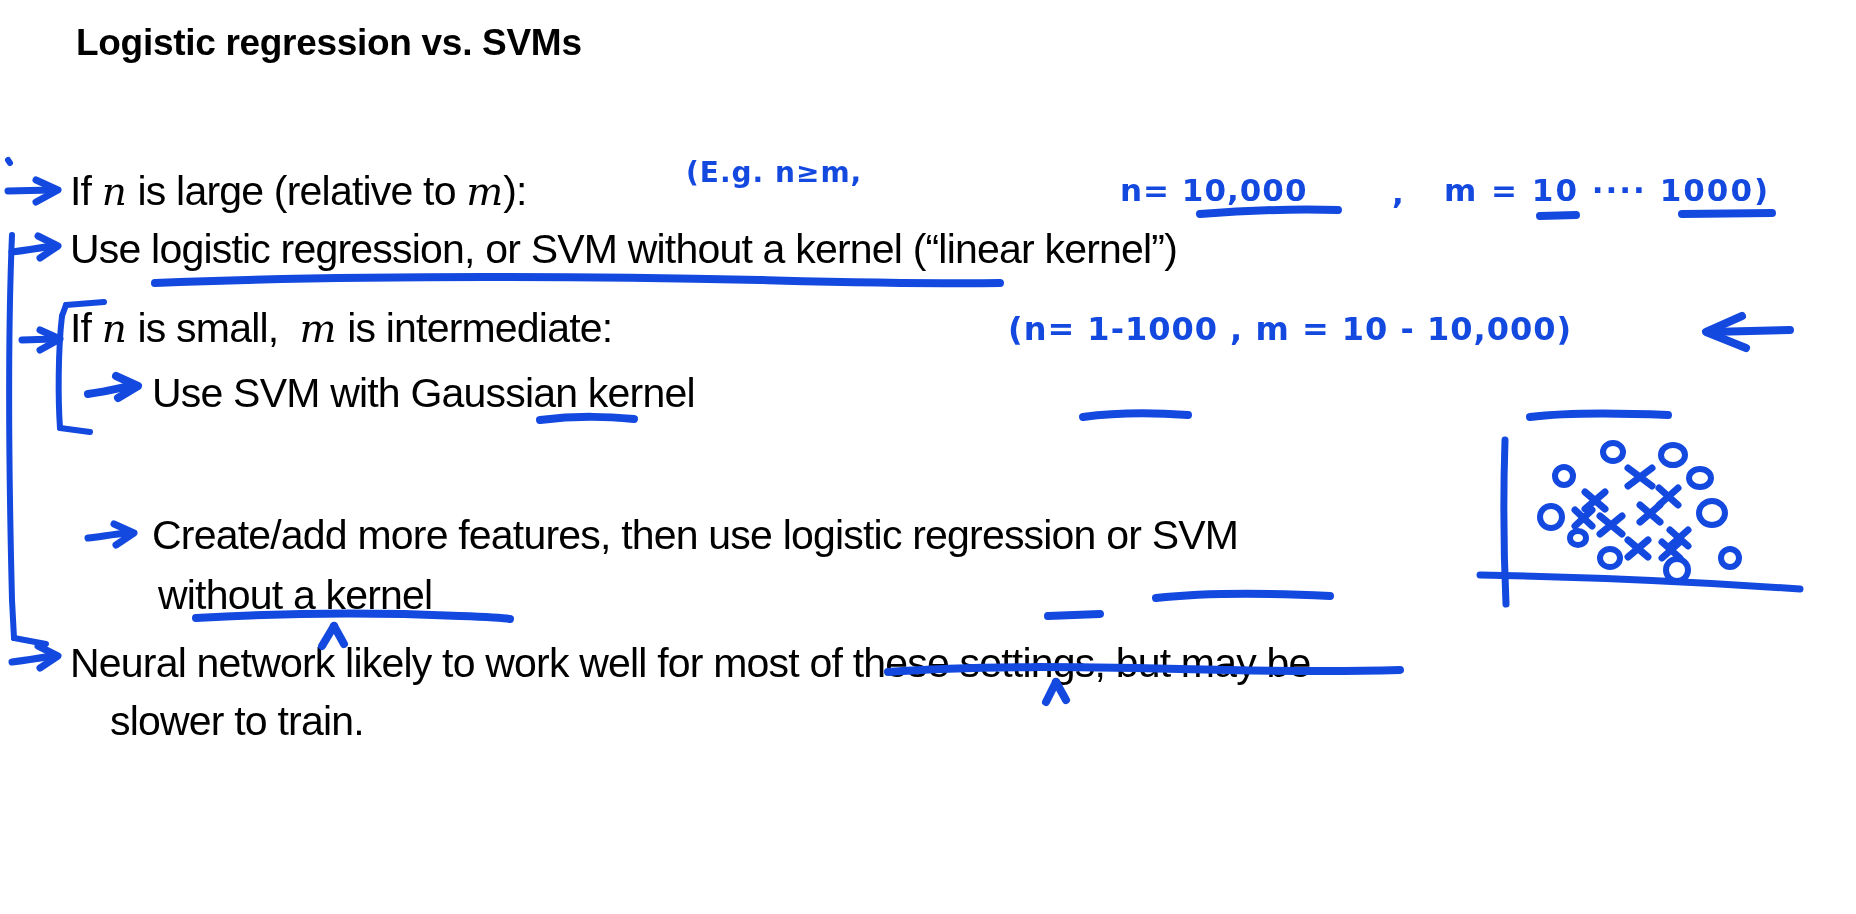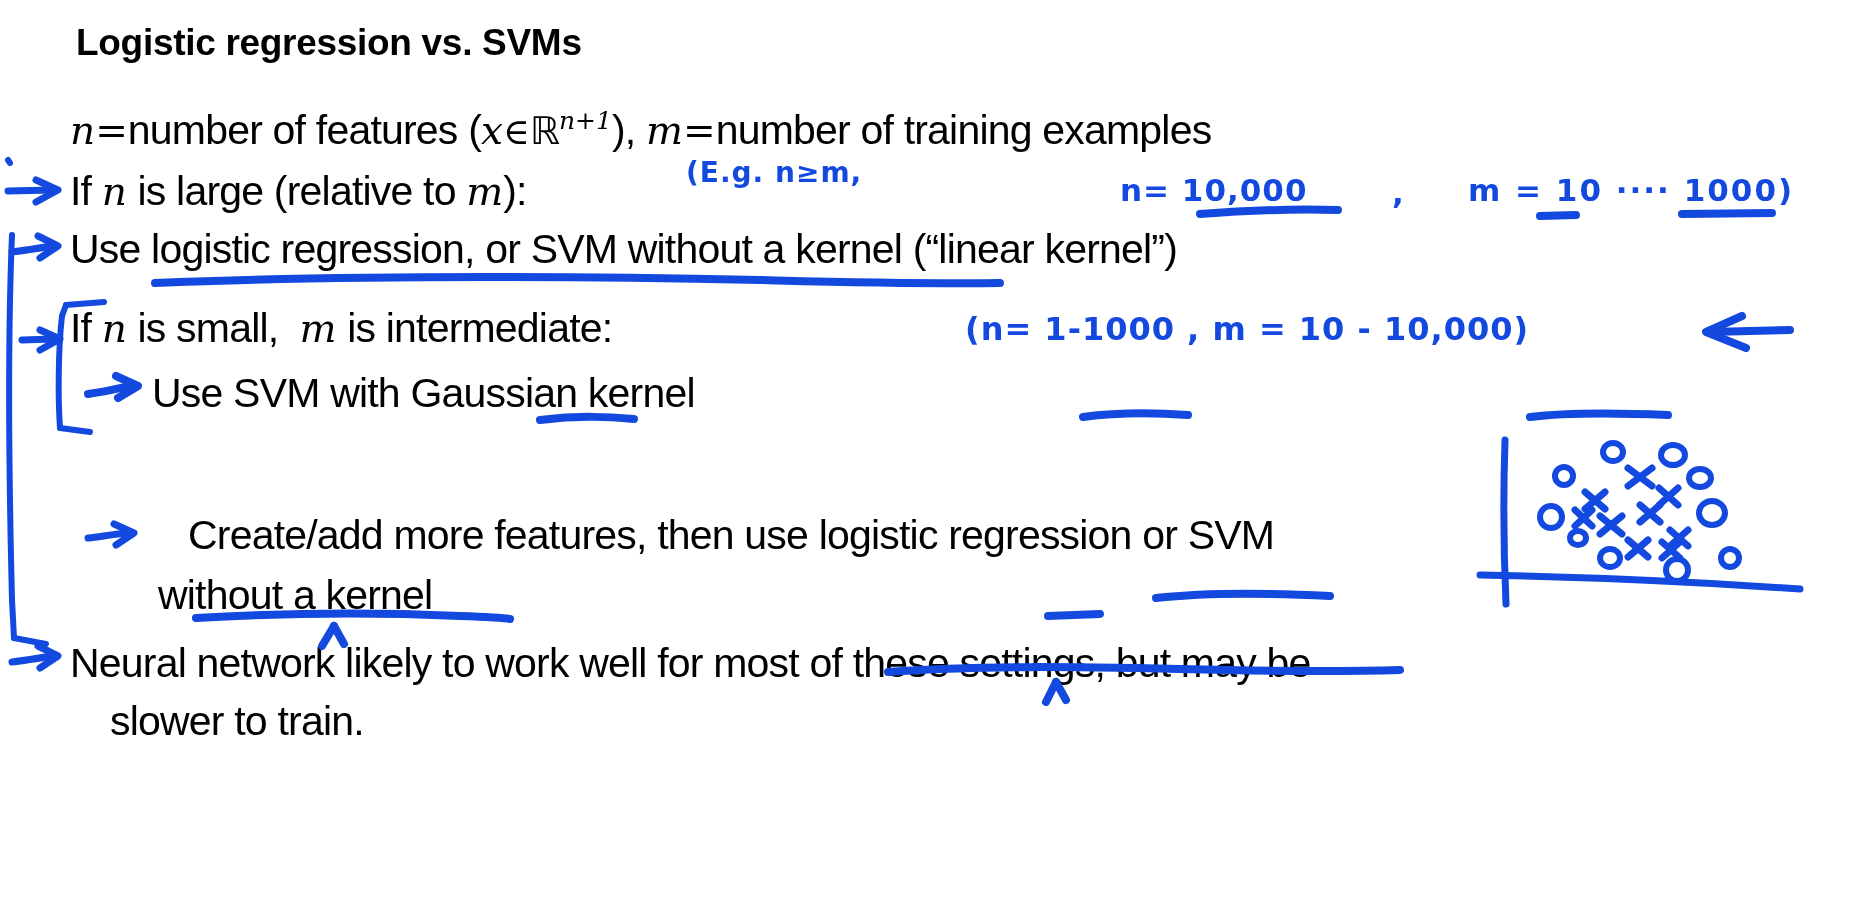--- a/index.html
+++ b/index.html
@@ -77,38 +77,35 @@
     white-space: nowrap;
   }
 </style>
 </head>
 <body>
 
 <div id="slide">
 
   <div class="txt title" style="left:76px; top:22px;">Logistic regression vs. SVMs</div>
 
-  <div class="txt body" style="left:70px; top:106px;">
-    <span class="mv">n</span><span class="mvs" style="font-size:39px;">=</span><span>number of features (</span><span class="mv">x</span><span class="mvs" style="font-size:36px;">∈</span><span class="bb">ℝ</span><span class="sup">n+1</span><span>),</span>&nbsp;<span class="mv">m</span><span class="mvs" style="font-size:39px;">=</span><span>number of training examples</span>
-  </div>
 
   <div class="txt body" style="left:70px; top:168px;">
     <span>If</span>&nbsp;<span class="mv">n</span>&nbsp;<span>is large (relative to</span>&nbsp;<span class="mv">m</span><span>):</span>
   </div>
 
   <div class="txt body" style="left:70px; top:226px;">Use logistic regression, or SVM without a kernel (“linear kernel”)</div>
 
   <div class="txt body" style="left:70px; top:305px;">
     <span>If</span>&nbsp;<span class="mv">n</span>&nbsp;<span>is small,</span>&nbsp;&nbsp;<span class="mv">m</span>&nbsp;<span>is intermediate:</span>
   </div>
 
   <div class="txt body" style="left:152px; top:370px;">Use SVM with Gaussian kernel</div>
 
 
-  <div class="txt body" style="left:152px; top:512px;margin-left:36px;">Create/add more features, then use logistic regression or SVM</div>
+  <div class="txt body" style="left:152px; top:512px;">Create/add more features, then use logistic regression or SVM</div>
   <div class="txt body" style="left:70px; top:640px;">Neural network likely to work well for most of these settings, but may be</div>
 
   <div class="txt body" style="left:158px; top:572px;">without a kernel</div>
   <div class="txt body" style="left:70px; top:698px;margin-left:40px;">slower to train.</div>
 
   <svg id="ink" viewBox="0 0 1856 914">
     <g fill="none" stroke="#1449e0" stroke-linecap="round" stroke-linejoin="round">
 
       <g stroke-width="7">
         <path d="M8 191 L52 190"></path>
@@ -214,18 +211,18 @@
         <path d="M1670 530 L1688 546 M1688 530 L1670 546"></path>
         <path d="M1628 540 L1648 557 M1648 540 L1628 557"></path>
         <path d="M1662 542 L1680 558 M1680 542 L1662 558"></path>
       </g>
     </g>
   </svg>
 
   <div class="hw" style="left:686px; top:156px; font-size:28px; letter-spacing:1px;">(E.g. n≥m,</div>
   <div class="hw" style="left:1120px; top:172px; font-size:31px; letter-spacing:1px;">n= 10,000</div>
   <div class="hw" style="left:1392px; top:175px; font-size:31px;">,</div>
-  <div class="hw" style="left:1444px; top:172px; font-size:31px; letter-spacing:2px;margin-left:24px;">m = 10 ···· 1000)</div>
-
-  <div class="hw" style="left:965px; top:310px; font-size:32px; letter-spacing:1px;">(n= 1-1000 ,  m = 10 - 10,000)</div>
+  <div class="hw" style="left:1444px; top:172px; font-size:31px; letter-spacing:2px;">m = 10 ···· 1000)</div>
+
+  <div class="hw" style="left:1008px; top:310px; font-size:32px; letter-spacing:1px;">(n= 1-1000 ,  m = 10 - 10,000)</div>
 
 
 </div>
 
 </body></html>

